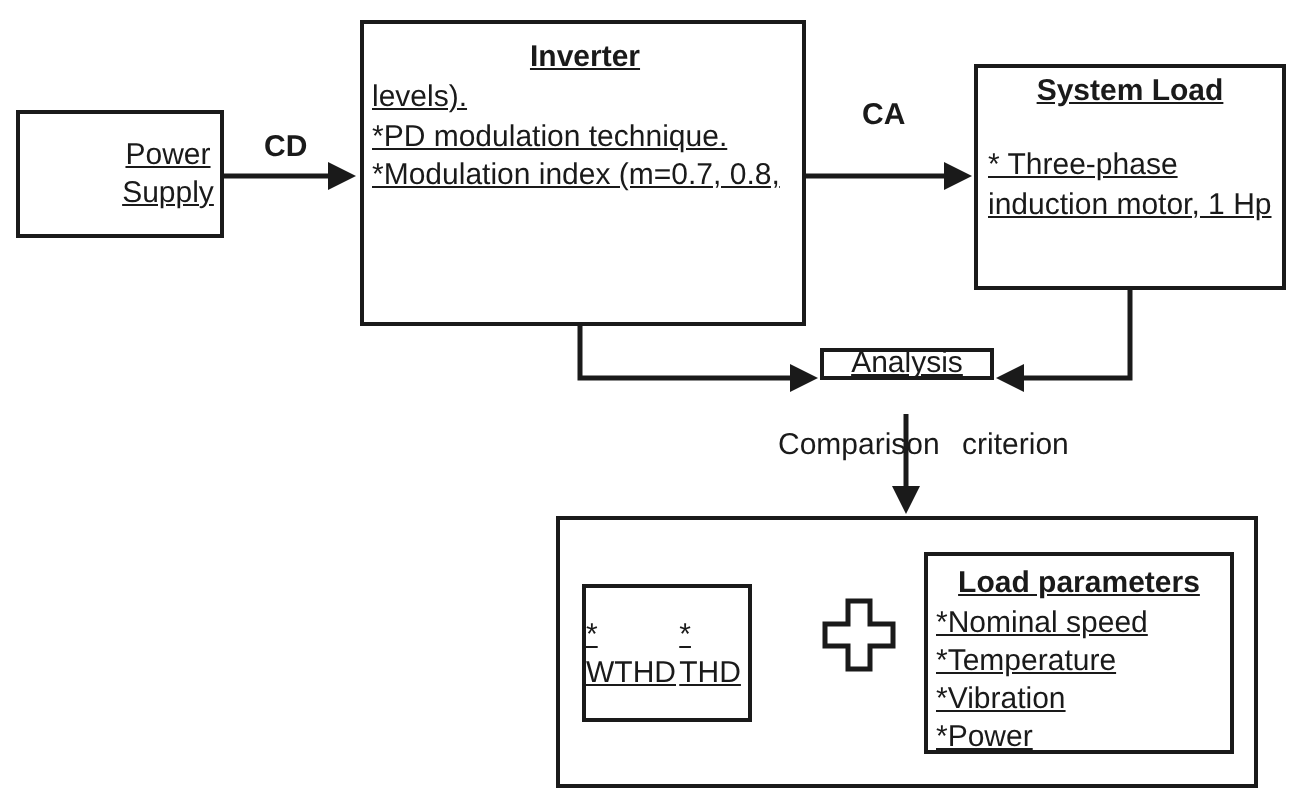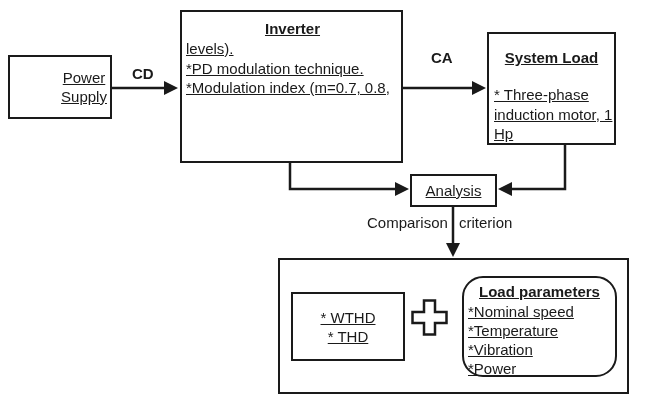--- a/index.html
+++ b/index.html
@@ -31,51 +31,51 @@
   
   .power-supply {
     left: 8px; top: 55px; width: 104px; height: 64px;
     display: flex; flex-direction: column; justify-content: center; align-items: center; padding-left: 48px;
   }
 
   
   .inverter { left: 180px; top: 10px; width: 223px; height: 153px; padding: 7px 2px 0 4px; }
 
   
-  .system-load { left: 487px; top: 32px; width: 129px; height: 113px; padding-top: 14px; }
+  .system-load { left: 487px; top: 32px; width: 156px; height: 113px; padding-top: 2px; }
   .system-load .spacer { height: 17px; }
   .system-load .body-line { padding-left: 5px; }
 
   
   .analysis {
-    left: 410px; top: 174px; width: 87px; height: 33px;
+    left: 410px; top: 174px; width: 87px; height: 16px;
     display: flex; align-items: center; justify-content: center;
   }
 
   
   .arrow-label {
     position: absolute;
     font-size: 15px; font-weight: bold;
   }
   .cd-label { left: 132px; top: 52px; margin-top: 13px; }
   .ca-label { left: 431px; top: 49px; }
   .comparison-label {
-    position: absolute; left: 367px; top: 214px;
+    position: absolute; left: 389px; top: 214px;
     font-size: 15px; word-spacing: 7px; white-space: nowrap; text-align: center;
   }
 
   
   .results-box { left: 278px; top: 258px; width: 351px; height: 136px; }
   .thd-box {
-    left: 291px; top: 292px; width: 114px; height: 69px;
-    display: flex; flex-direction: column; justify-content: center; align-items: center;
+    left: 291px; top: 292px; width: 85px; height: 69px;
+    display: flex; flex-direction: row; justify-content: center; align-items: center;
     line-height: 19px;
   }
   .plus-icon { position: absolute; left: 410px; top: 298px; width: 39px; height: 39px; }
-  .load-params { left: 462px; top: 276px; width: 155px; height: 101px; padding-top: 4px; line-height: 19px; border-radius: 21px; }
+  .load-params { left: 462px; top: 276px; width: 155px; height: 101px; padding-top: 4px; line-height: 19px; }
   .load-params .body-line { padding-left: 4px; }
 </style>
 </head>
 <body>
 
 <div class="canvas">
 
   <svg class="connectors" width="650" height="401" viewBox="0 0 650 401">
 
     <line x1="111" y1="88" x2="165" y2="88" stroke="#1a1a1a" stroke-width="2.5"></line>

